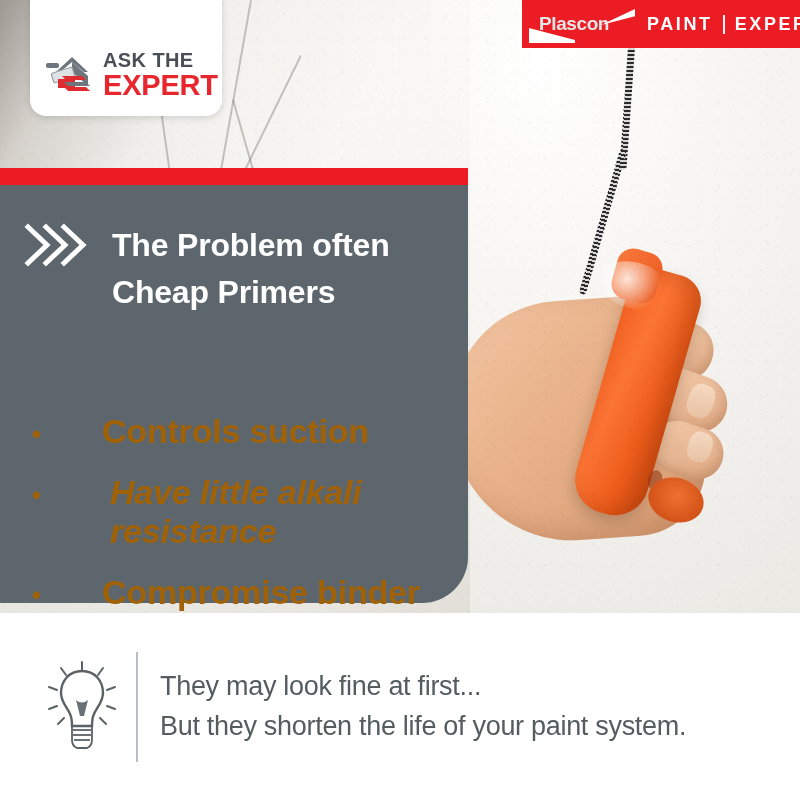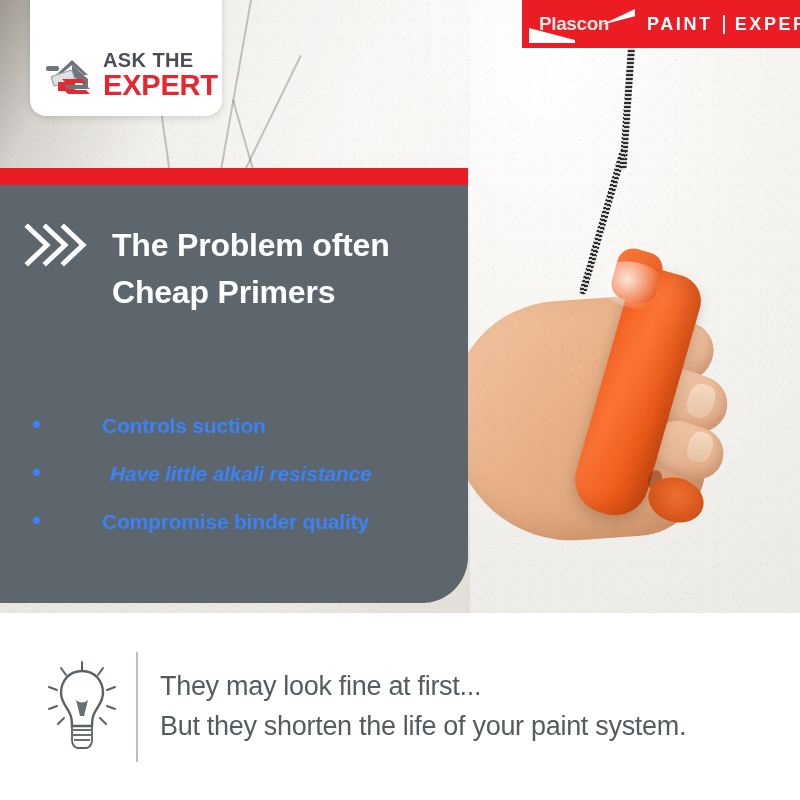--- a/index.html
+++ b/index.html
@@ -118,21 +118,21 @@
   .badge{
     position:absolute;left:30px;top:-26px;
     width:192px;height:126px;
     background:#ffffff;
     border-radius:16px;
     box-shadow:0 2px 7px rgba(0,0,0,.14);
     display:flex;align-items:flex-end;
     padding:0 0 16px 0;
   }
   .badge-inner{
-    display:flex;align-items:center;gap:5px;
+    display:flex;align-items:flex-start;gap:5px;
     padding-left:12px;
   }
   .badge-emblem{position:relative;width:56px;height:44px;flex:none;}
   .badge-words{display:flex;flex-direction:column;line-height:1;}
   .badge-ask{
     font-size:20px;letter-spacing:.4px;color:#4a4f55;font-weight:700;
     font-family:"Liberation Sans", sans-serif;
   }
   .badge-expert{
     font-size:29px;letter-spacing:-.2px;color:#e8262d;font-weight:700;
@@ -208,21 +208,21 @@
     font-family:"Liberation Sans", sans-serif;
   }
   .bullets{
     position:absolute;left:32px;top:412px;
     width:430px;
     list-style:none;margin:0;padding:0;
   }
   .bullet{
     display:flex;align-items:baseline;
     margin-bottom:22px;
-    color:#3b82f6;font-weight:700;font-size:21px;
+    color:#a16207;font-weight:700;font-size:34px;
     letter-spacing:-.2px;
     font-family:"Liberation Sans", sans-serif;
   }
   .bullet-dot{
     flex:none;width:70px;
     font-size:25px;line-height:1;
   }
   .bullet-dot::before{content:"\2022";}
   .bullet-text{flex:1;}
   .bullet.indent .bullet-text{padding-left:8px;font-style:italic;}

